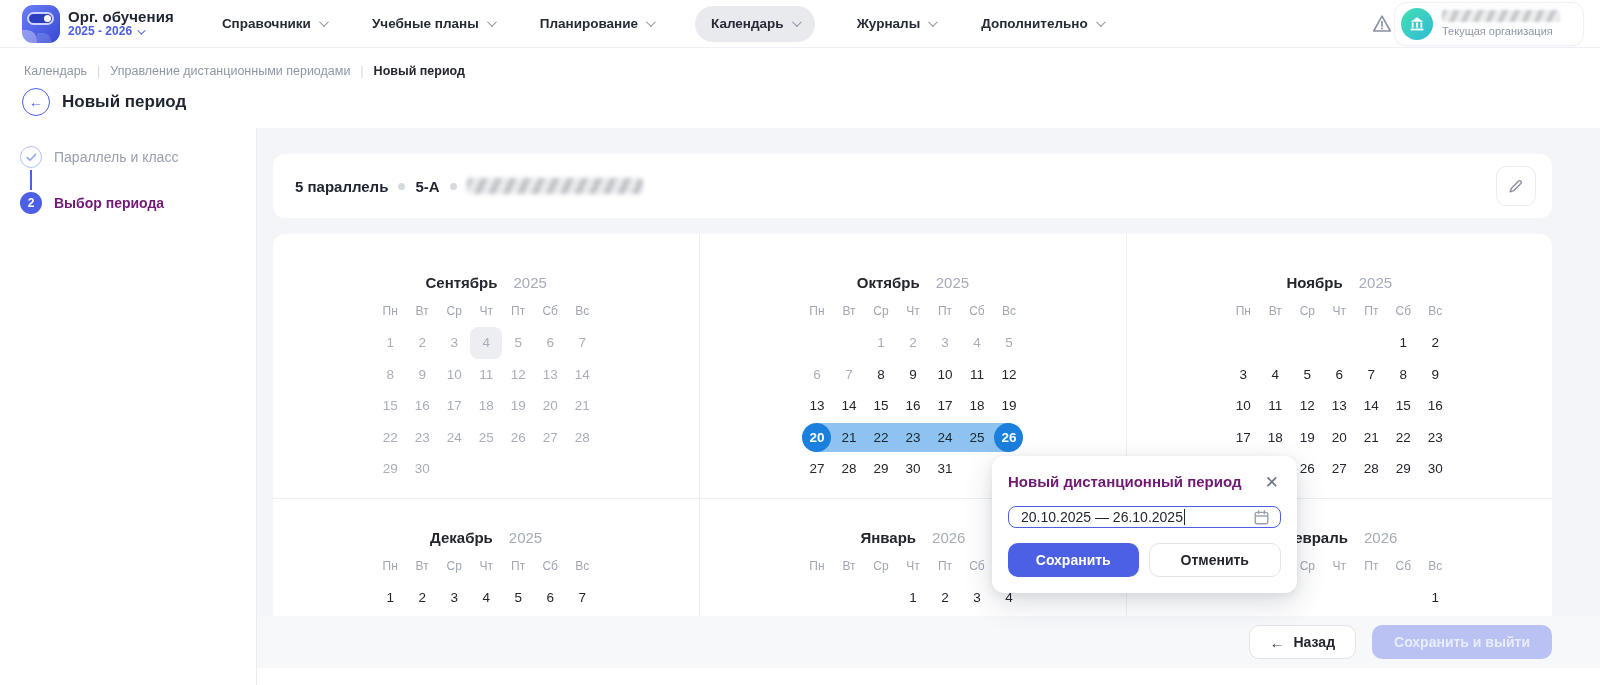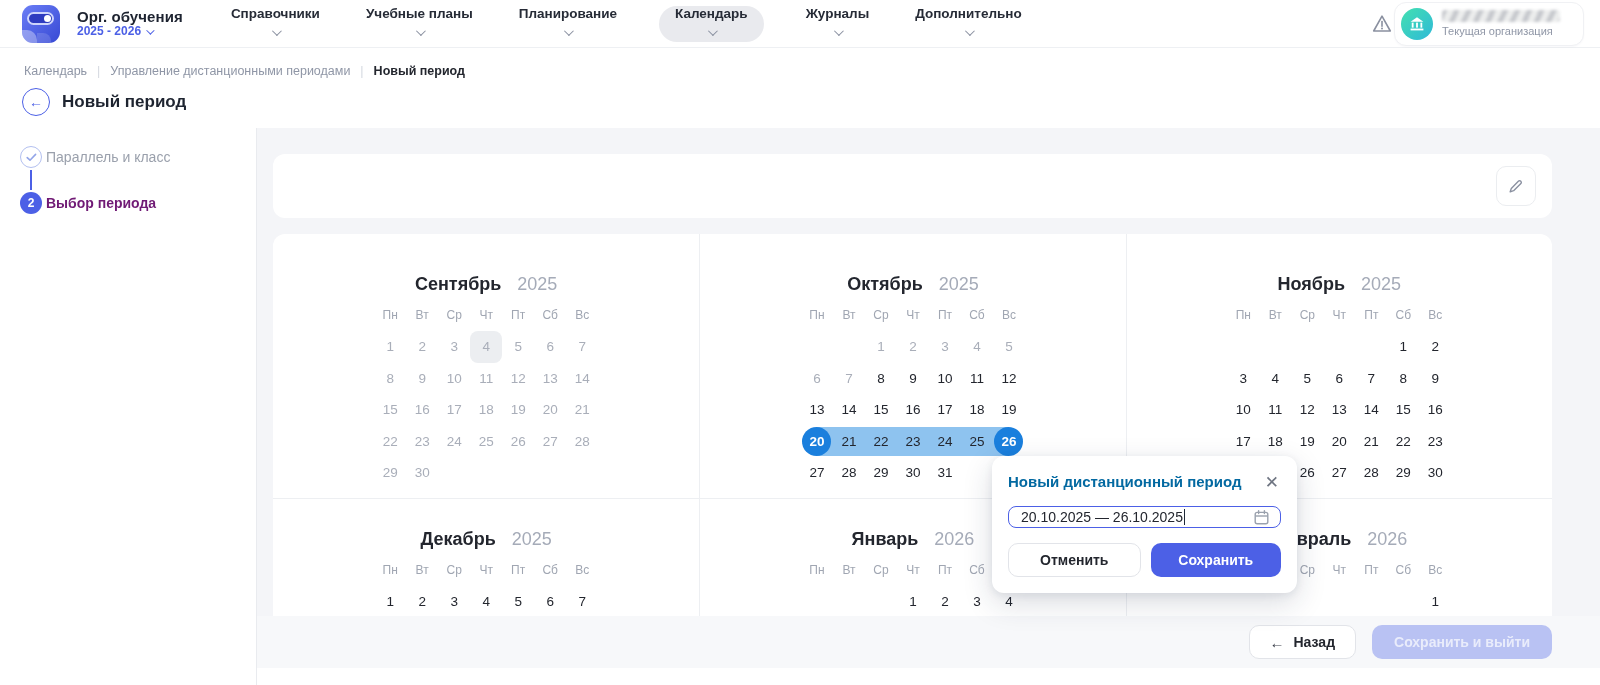--- a/index.html
+++ b/index.html
@@ -16,27 +16,27 @@
     font-family:"Liberation Sans","DejaVu Sans",sans-serif;color:var(--dark);}
   .page{width:1600px;height:685px;display:flex;flex-direction:column;background:#fff;}
 
   
   .header{height:48px;flex:0 0 48px;display:flex;align-items:center;padding:0 16px 0 22px;border-bottom:1px solid #eef0f3;background:#fff;}
   .logo{width:38px;height:38px;border-radius:11px;background:linear-gradient(135deg,#6b7ef6 0%,#3749d4 100%);position:relative;flex:0 0 38px;overflow:hidden;}
   .logo .pill{position:absolute;left:5px;top:7px;width:27px;height:13px;background:#2e3cc0;border:2px solid #cdd4fb;border-radius:8px;}
   .logo .knob{position:absolute;right:1.5px;top:1px;width:7px;height:7px;background:#fff;border-radius:50%;}
   .logo .q1{position:absolute;left:0;bottom:0;width:15px;height:13px;background:rgba(255,255,255,.35);border-top-right-radius:10px;}
   .logo .q2{position:absolute;left:15px;bottom:0;width:14px;height:10px;background:rgba(255,255,255,.15);border-top-right-radius:8px;}
-  .brand{margin-left:17px;line-height:1.15;}
+  .brand{margin-left:8px;line-height:1.15;}
   .brand .t{font-size:15px;font-weight:bold;color:#1d2330;letter-spacing:.1px;}
   .brand .y{font-size:12px;font-weight:bold;color:var(--primary);display:flex;align-items:center;gap:5px;}
   .chev{width:7px;height:7px;border-right:1.6px solid #8a90a0;border-bottom:1.6px solid #8a90a0;transform:rotate(45deg) translateY(-2px);display:inline-block;}
   .brand .chev{border-color:var(--primary);width:6px;height:6px;}
   .nav{display:flex;align-items:center;gap:38px;margin-left:44px;}
-  .nav-item{display:flex;align-items:center;gap:8px;font-size:13.5px;font-weight:600;color:#262b36;cursor:pointer;height:36px;padding:0 4px;border-radius:18px;white-space:nowrap;flex-direction:column;}
+  .nav-item{display:flex;align-items:center;gap:8px;font-size:13.5px;font-weight:600;color:#262b36;cursor:pointer;height:36px;padding:0 4px;border-radius:18px;white-space:nowrap;}
   .nav-item.active{background:#e9eaee;padding:0 16px;}
   .hdr-right{margin-left:auto;display:flex;align-items:center;}
   .warn-icon{width:24px;height:24px;display:flex;align-items:center;justify-content:center;cursor:pointer;}
   .org-card{display:flex;align-items:center;gap:9px;background:#fff;border:1px solid #f0f1f4;border-radius:12px;padding:5px 16px 5px 6px;min-width:190px;cursor:pointer;box-shadow:0 1px 2px rgba(30,40,80,.03);}
   .org-ava{width:32px;height:32px;border-radius:50%;background:linear-gradient(135deg,#43e0b0 0%,#2fb9d8 100%);display:flex;align-items:center;justify-content:center;flex:0 0 32px;}
   .org-txt{display:flex;flex-direction:column;gap:3px;}
   .blur-bar{height:12px;width:118px;border-radius:3px;filter:blur(1.6px);
     background:repeating-linear-gradient(115deg,#c6c8cd 0 5px,#eceded 5px 11px);}
   .org-cap{font-size:11px;color:#8f96a6;}
 
@@ -45,21 +45,21 @@
   .crumb{cursor:pointer;}
   .crumb.last{color:#23262e;font-weight:bold;cursor:default;}
   .crumb-sep{color:#d5d9e0;}
   .title-row{padding:4px 0 12px 22px;display:flex;align-items:center;gap:12px;background:#fff;}
   .back-btn{width:28px;height:28px;border-radius:50%;border:1.5px solid var(--primary);display:flex;align-items:center;justify-content:center;color:var(--primary);font-size:14px;cursor:pointer;background:#fff;line-height:1;}
   .page-title{font-size:17px;font-weight:bold;color:#1e2430;}
 
   
   .body{flex:1;display:flex;min-height:0;}
   .sidebar{flex:0 0 257px;background:#fff;border-right:1px solid #e9ebef;padding:18px 0 0 20px;}
-  .step{display:flex;align-items:center;gap:4px;cursor:pointer;}
+  .step{display:flex;align-items:center;gap:12px;cursor:pointer;}
   .step-ico{width:22px;height:22px;border-radius:50%;display:flex;align-items:center;justify-content:center;flex:0 0 22px;}
   .step.done .step-ico{border:1.5px solid #b3c0f0;}
   .step.active .step-ico{background:var(--primary);color:#fff;font-size:12px;font-weight:bold;}
   .step.done .lbl{font-size:14px;color:#9aa0ac;}
   .step.active .lbl{font-size:14px;color:#701a75;font-weight:bold;}
   .step-line{width:1.5px;height:20px;background:var(--primary);margin:2px 0 2px 10px;}
 
   .right-col{flex:1;display:flex;flex-direction:column;position:relative;min-width:0;}
   .content{height:488px;flex:0 0 488px;background:#f4f5f8;overflow:hidden;padding:26px 48px 0 16px;}
   .card{background:#fff;border-radius:12px;}
@@ -68,40 +68,40 @@
   .dot-sep{width:7px;height:7px;border-radius:50%;background:#d7dae0;}
   .blur-class{height:16px;width:176px;border-radius:4px;filter:blur(2px);
     background:repeating-linear-gradient(115deg,#bfc1c6 0 6px,#ebecee 6px 13px);}
   .edit-btn{margin-left:auto;width:40px;height:40px;border-radius:10px;border:1px solid #ebedf0;background:#fff;display:flex;align-items:center;justify-content:center;cursor:pointer;}
 
   .cal-card{margin-top:16px;height:560px;overflow:hidden;}
   .months{display:grid;grid-template-columns:1fr 1fr 1fr;}
   .month{height:264px;padding-top:40px;display:flex;flex-direction:column;align-items:center;}
   .month:nth-child(3n+2),.month:nth-child(3n){border-left:1px solid var(--line);}
   .month:nth-child(n+4){border-top:1px solid var(--line);padding-top:30px;}
-  .m-title{font-size:18px;margin-bottom:12px;display:flex;gap:16px;}
+  .m-title{font-size:15px;margin-bottom:12px;display:flex;gap:16px;}
   .m-name{font-weight:bold;color:#23262e;}
   .m-year{color:#a5abb8;}
   .wd-row,.day-grid{display:grid;grid-template-columns:repeat(7,32px);}
   .wd{height:16px;font-size:12px;color:var(--wd);display:flex;align-items:center;justify-content:center;margin-bottom:8px;}
   .day{width:32px;height:31.5px;display:flex;align-items:center;justify-content:center;font-size:13.5px;color:#23262e;position:relative;cursor:pointer;}
   .day.muted{color:var(--muted);cursor:default;}
   .day.today{background:#eceef1;border-radius:8px;}
   .day .num{position:relative;z-index:1;}
   .day.r-mid::before,.day.r-start::before,.day.r-end::before{content:'';position:absolute;top:1px;bottom:1.5px;background:var(--range-band);}
   .day.r-mid::before{left:0;right:0;}
   .day.r-start::before{left:50%;right:0;}
   .day.r-end::before{left:0;right:50%;}
   .day.r-start .num,.day.r-end .num{width:29px;height:29px;border-radius:50%;background:var(--range-end);color:#fff;font-weight:600;display:flex;align-items:center;justify-content:center;}
 
   
   .modal{position:absolute;left:735px;top:328px;width:305px;background:#fff;border-radius:12px;
     box-shadow:0 10px 30px rgba(25,35,70,.16),0 2px 8px rgba(25,35,70,.08);padding:17px 16px 16px;z-index:20;}
   .modal-head{display:flex;align-items:flex-start;justify-content:space-between;margin-bottom:14px;}
-  .modal-title{font-size:15px;font-weight:bold;color:#0369a1;}
+  .modal-title{font-size:15px;font-weight:bold;color:#701a75;}
   .close-x{color:#6f7582;font-size:17px;line-height:1;cursor:pointer;padding:1px 2px;}
   .date-field{height:22px;border:1.5px solid var(--primary);border-radius:8px;display:flex;align-items:center;padding:0 10px 0 12px;margin-bottom:15px;cursor:text;}
   .date-val{font-size:14px;color:#23262e;white-space:nowrap;}
   .caret{display:inline-block;width:1.5px;height:16px;background:#1f2937;margin-left:1px;vertical-align:middle;animation:blink 1s steps(1) infinite;}
   @keyframes blink{50%{opacity:0;}}
   .cal-ico{margin-left:auto;display:flex;cursor:pointer;}
   .modal-btns{display:flex;gap:10px;}
   .btn{height:34px;border-radius:10px;font-size:14px;font-weight:600;display:flex;align-items:center;justify-content:center;cursor:pointer;border:none;font-family:inherit;}
   .btn-cancel{flex:1;background:#fff;border:1px solid #e2e4e9;color:#23262e;}
   .btn-save{flex:1;background:var(--primary);color:#fff;}
@@ -212,20 +212,27 @@
       <div class="step active">
         <div class="step-ico">2</div>
         <span class="lbl">Выбор периода</span>
       </div>
     </div>
 
     <div class="right-col">
       <div class="content">
 
         <div class="card sel-card">
+          <div class="sel-text">
+            <span>5 параллель</span>
+            <span class="dot-sep"></span>
+            <span>5-А</span>
+            <span class="dot-sep"></span>
+            <span class="blur-class"></span>
+          </div>
           <div class="edit-btn">
             <svg width="18" height="18" viewBox="0 0 18 18" fill="none">
               <path d="M3.2 14.8 L4.3 11.4 L11.6 4.1 A1.4 1.4 0 0 1 13.6 4.1 L13.9 4.4 A1.4 1.4 0 0 1 13.9 6.4 L6.6 13.7 L3.2 14.8 Z" stroke="#8a90a0" stroke-width="1.4" stroke-linejoin="round"></path>
             </svg>
           </div>
         </div>
 
         <div class="card cal-card">
           <div class="months" id="months">
               <div class="month">
@@ -691,22 +698,22 @@
           <span class="cal-ico">
             <svg width="17" height="17" viewBox="0 0 17 17" fill="none">
               <rect x="2.2" y="3.4" width="12.6" height="11.4" rx="2" stroke="#9aa1ad" stroke-width="1.4"></rect>
               <line x1="2.4" y1="7" x2="14.6" y2="7" stroke="#9aa1ad" stroke-width="1.4"></line>
               <line x1="5.6" y1="1.8" x2="5.6" y2="4.6" stroke="#9aa1ad" stroke-width="1.4" stroke-linecap="round"></line>
               <line x1="11.4" y1="1.8" x2="11.4" y2="4.6" stroke="#9aa1ad" stroke-width="1.4" stroke-linecap="round"></line>
             </svg>
           </span>
         </div>
         <div class="modal-btns">
+          <button class="btn btn-save">Сохранить</button>
           <button class="btn btn-cancel">Отменить</button>
-          <button class="btn btn-save">Сохранить</button>
         </div>
       </div>
 
       <div class="footer">
         <button class="btn btn-back">
           <span class="arr">←</span>
           <span>Назад</span>
         </button>
         <button class="btn btn-save-exit">Сохранить и выйти</button>
       </div>

